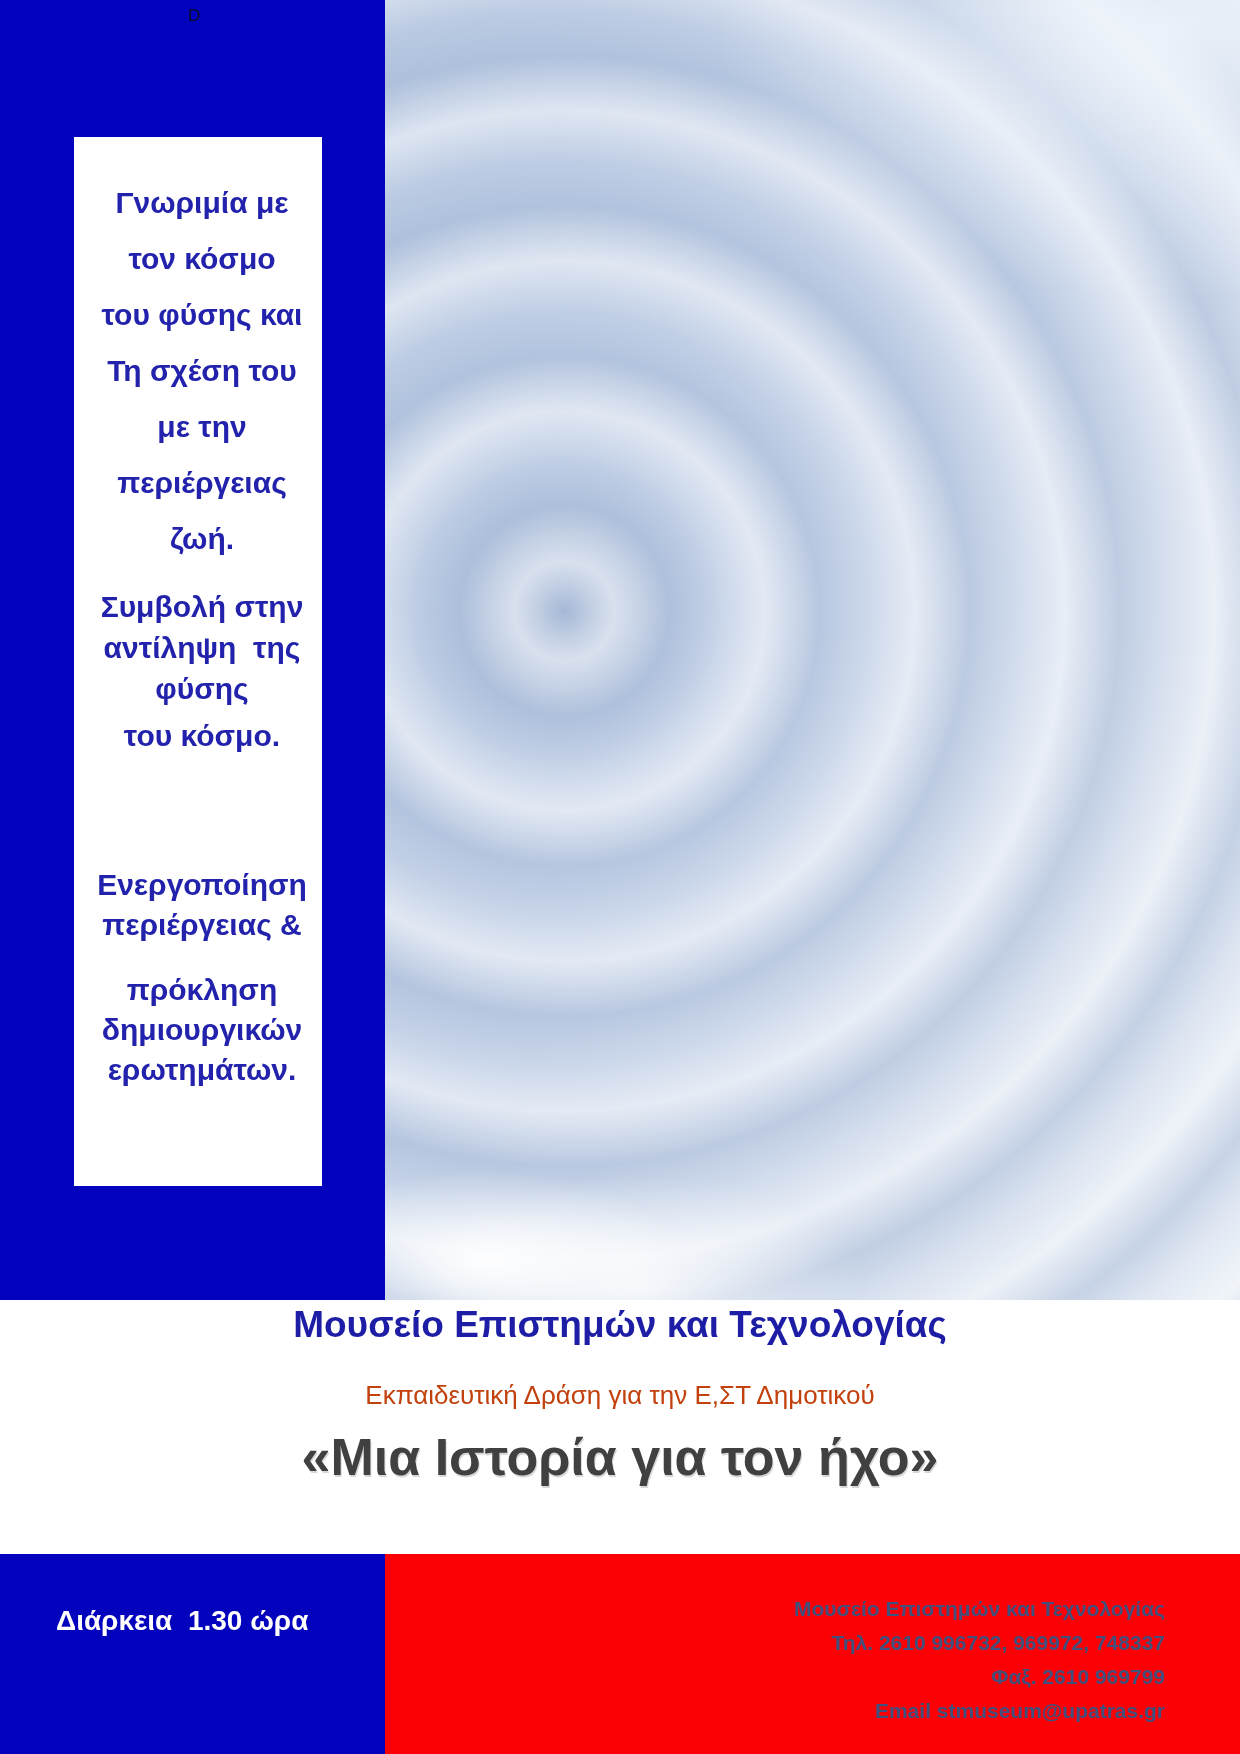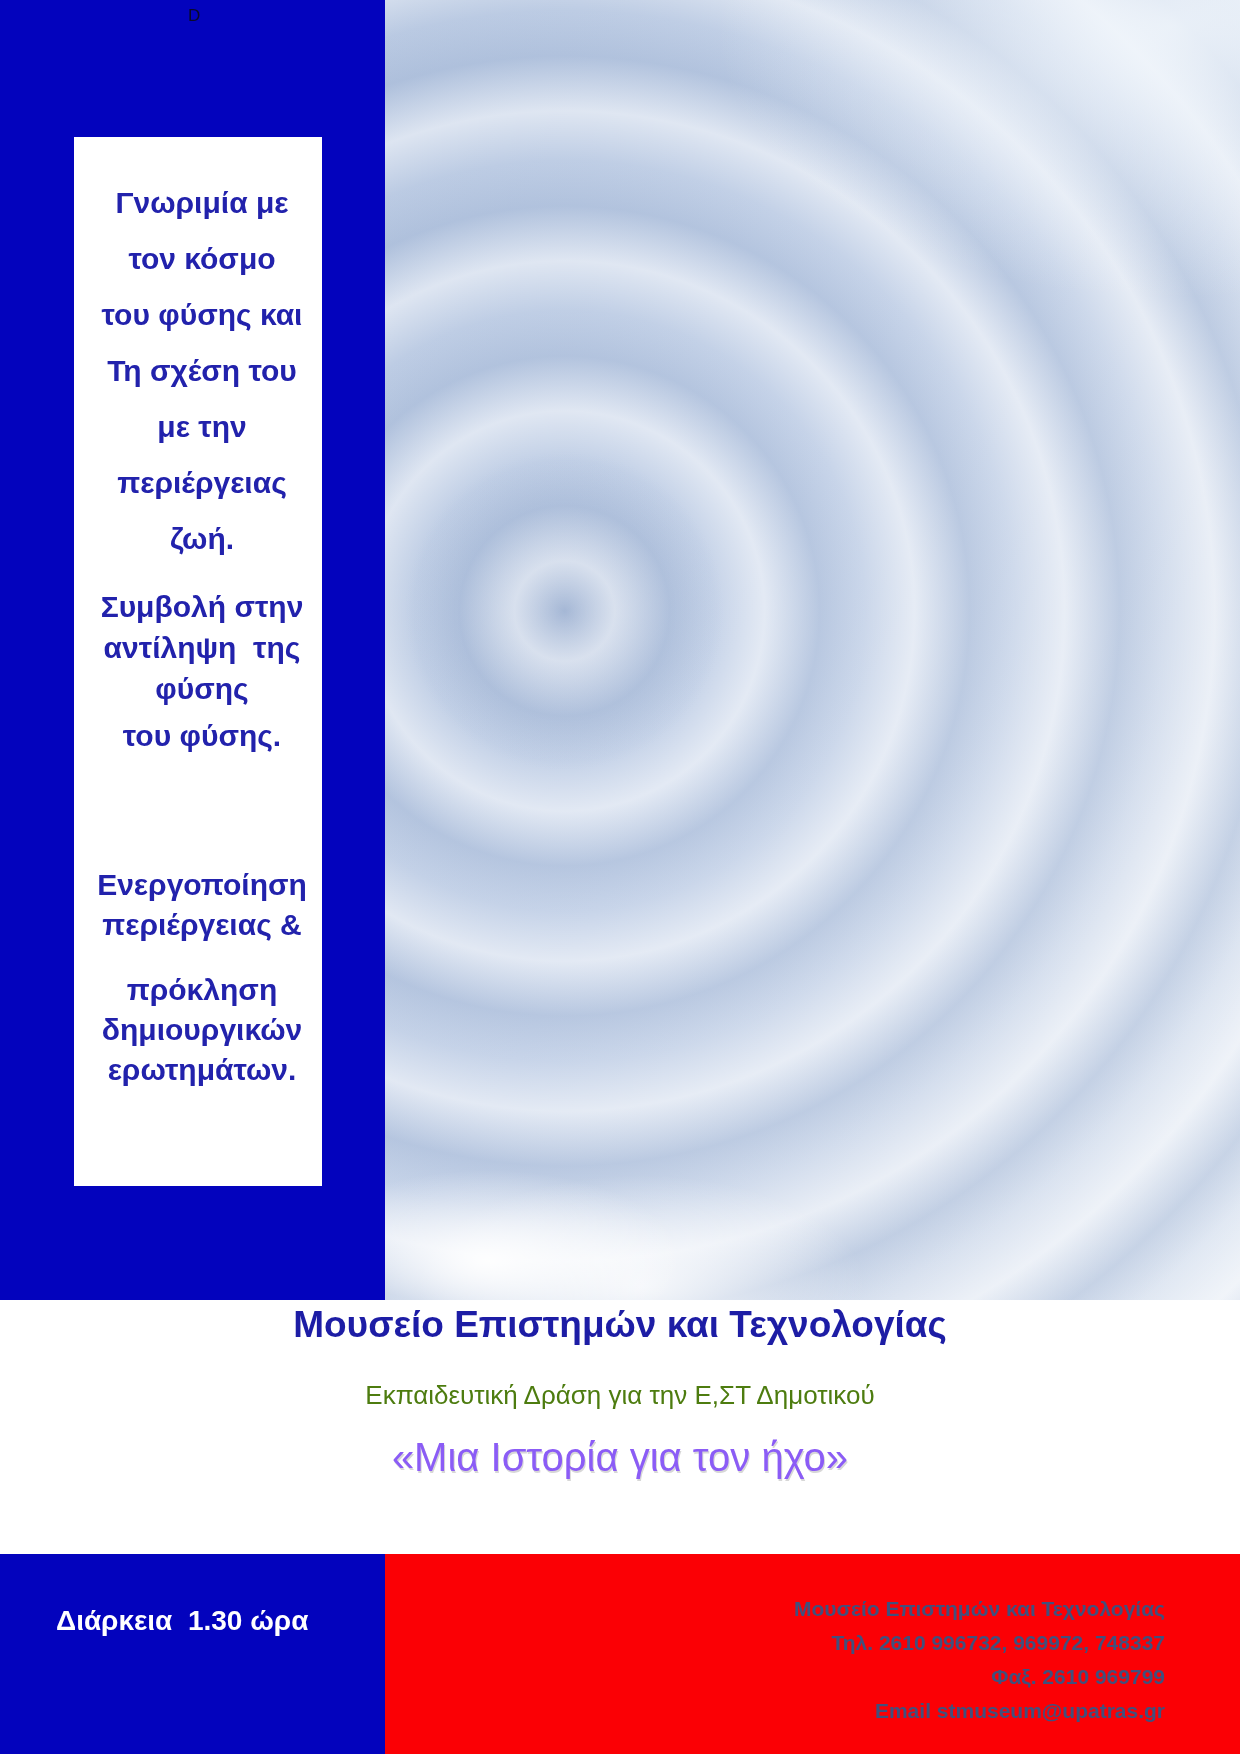--- a/index.html
+++ b/index.html
@@ -63,24 +63,24 @@
   
   .title-section {
     position: absolute; left: 0; top: 1300px; width: 1240px; height: 254px;
     background: #ffffff; text-align: center;
   }
   .museum-line {
     color: #1D1DA5; font-weight: bold; font-size: 37px; line-height: 50px;
   }
   .museum-line.second { margin-top: 8px; }
   .activity-subtitle {
-    color: #4d7c0f; font-size: 26px; font-weight: normal; line-height: 40px; margin-top: 25px;
+    color: #c2410c; font-size: 26px; font-weight: normal; line-height: 40px; margin-top: 25px;
   }
   .event-title {
-    color: #8b5cf6; font-weight: normal; font-size: 40px; line-height: 56px; margin-top: 14px;
+    color: #404040; font-weight: bold; font-size: 52px; line-height: 56px; margin-top: 14px;
     text-shadow: 1px 2px 0 rgba(140,140,140,0.35);
   }
 
   
   .footer-section { position: absolute; left: 0; top: 1554px; width: 1240px; height: 200px; }
   .duration-panel {
     position: absolute; left: 0; top: 0; width: 348px; height: 200px;
     background: #0303BD;
     padding-left: 48px;
   }
@@ -118,21 +118,21 @@
           <div class="obj-line">με την</div>
           <div class="obj-line">περιέργειας</div>
           <div class="obj-line">ζωή.</div>
         </div>
         <div class="para p2">
           <div class="obj-line">Συμβολή στην</div>
           <div class="obj-line">αντίληψη  της</div>
           <div class="obj-line">φύσης</div>
         </div>
         <div class="para p2b">
-          <div class="obj-line">του φύσης.</div>
+          <div class="obj-line">του κόσμο.</div>
         </div>
         <div class="para p3">
           <div class="obj-line">Ενεργοποίηση</div>
           <div class="obj-line">περιέργειας &amp;</div>
           <div class="obj-line extra-top-lg">πρόκληση</div>
           <div class="obj-line extra-top-md">δημιουργικών</div>
           <div class="obj-line">ερωτημάτων.</div>
         </div>
       </div>
     </div>

